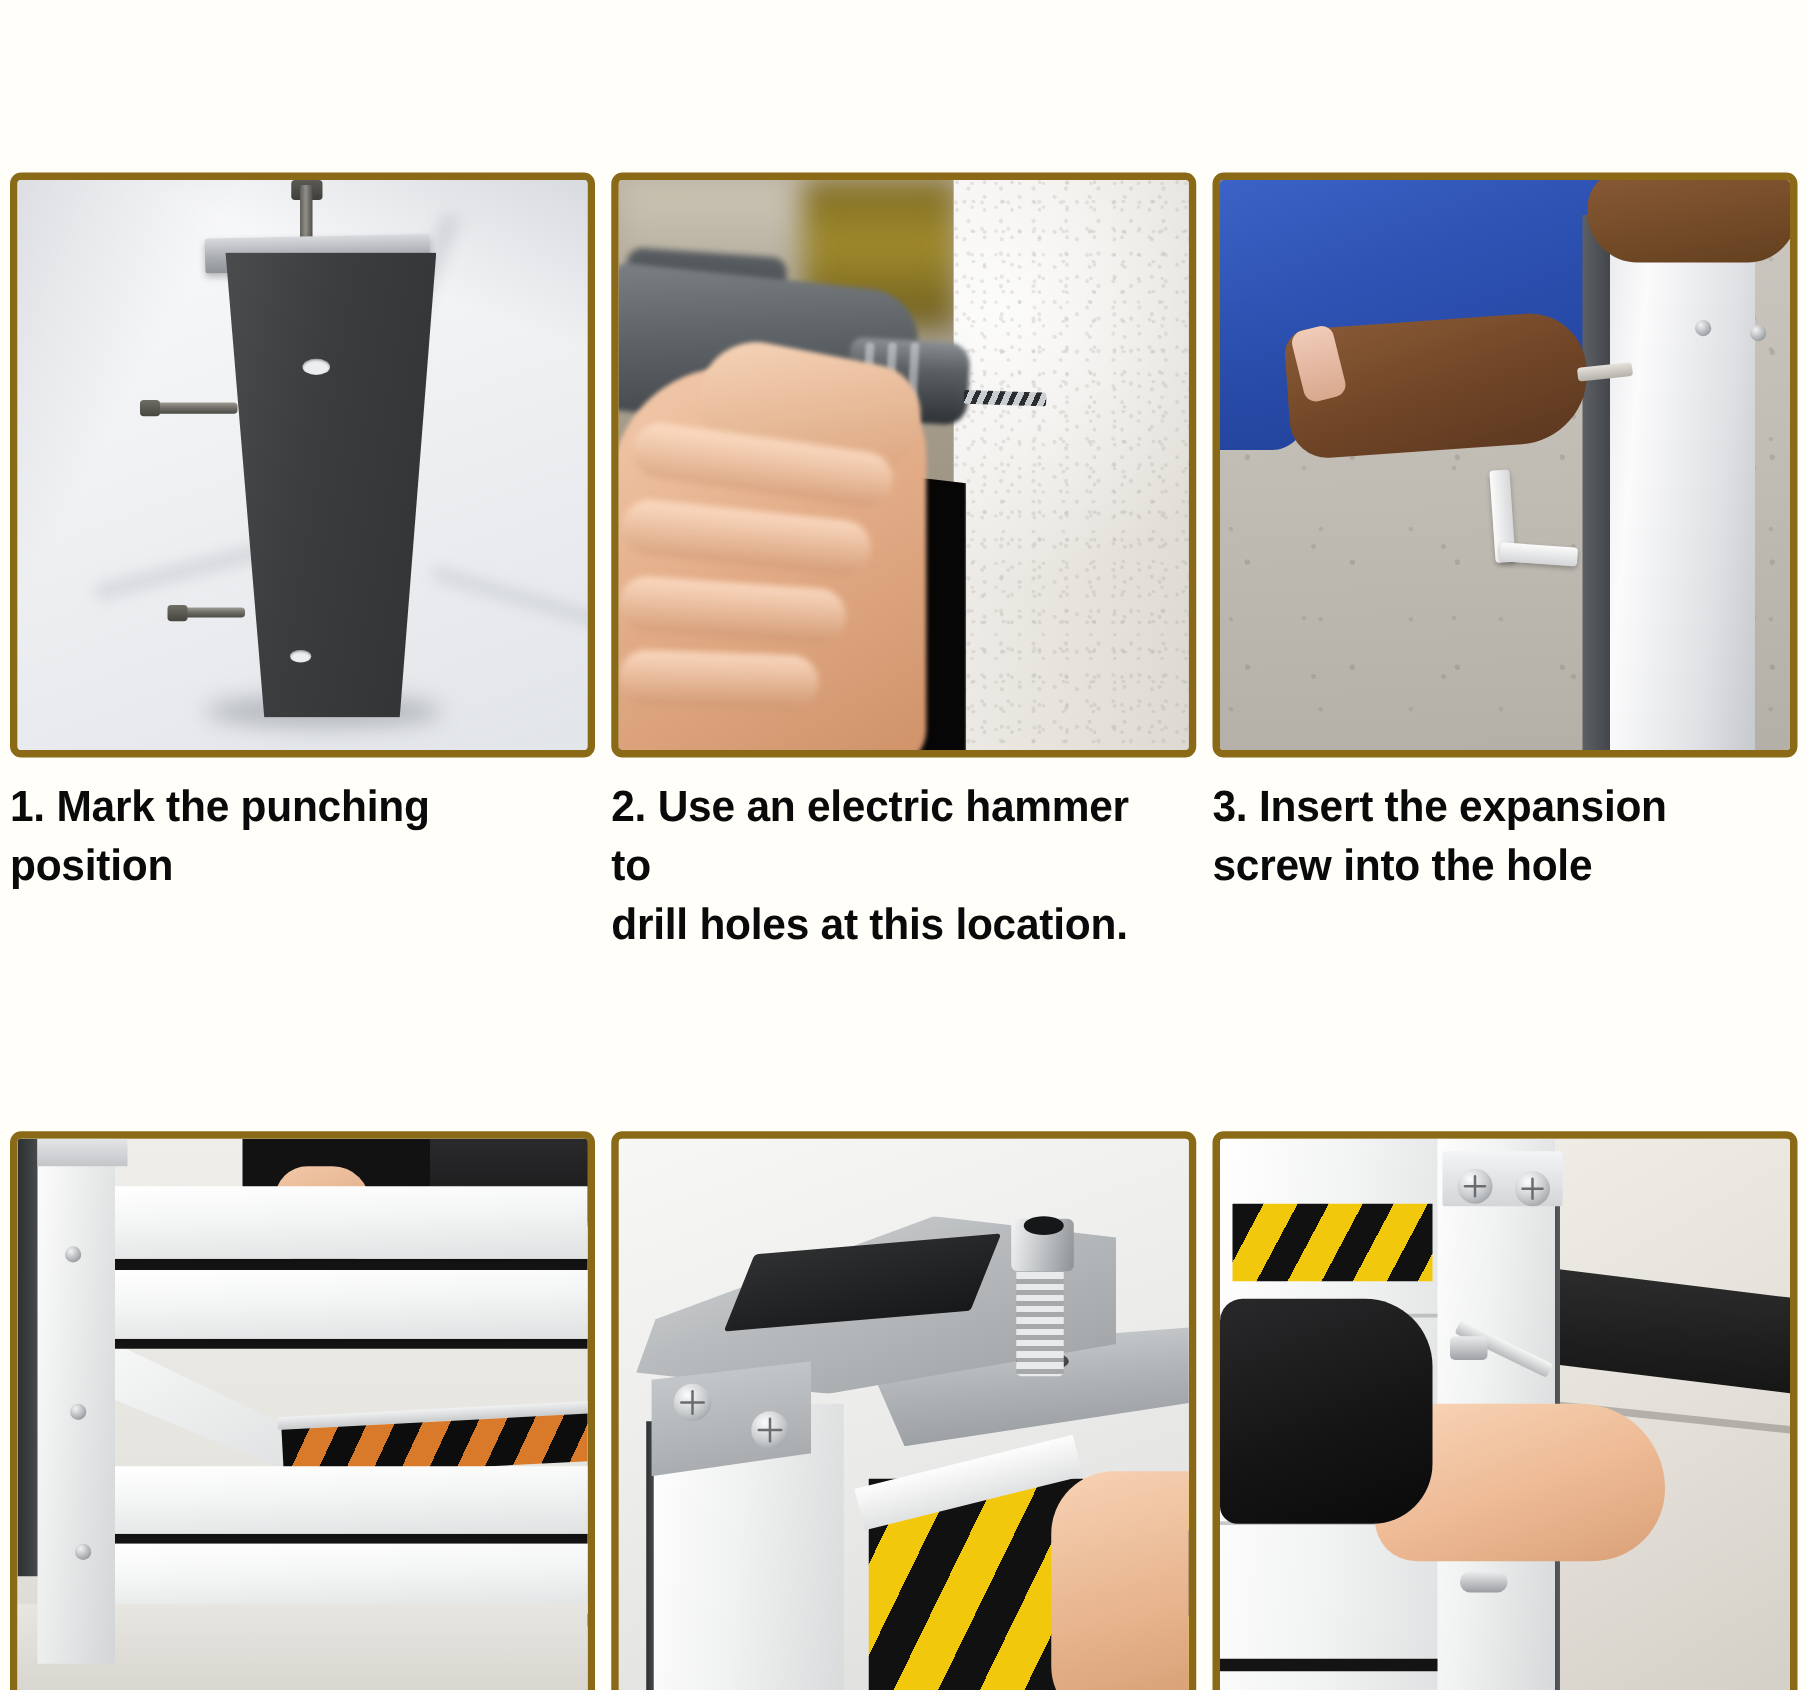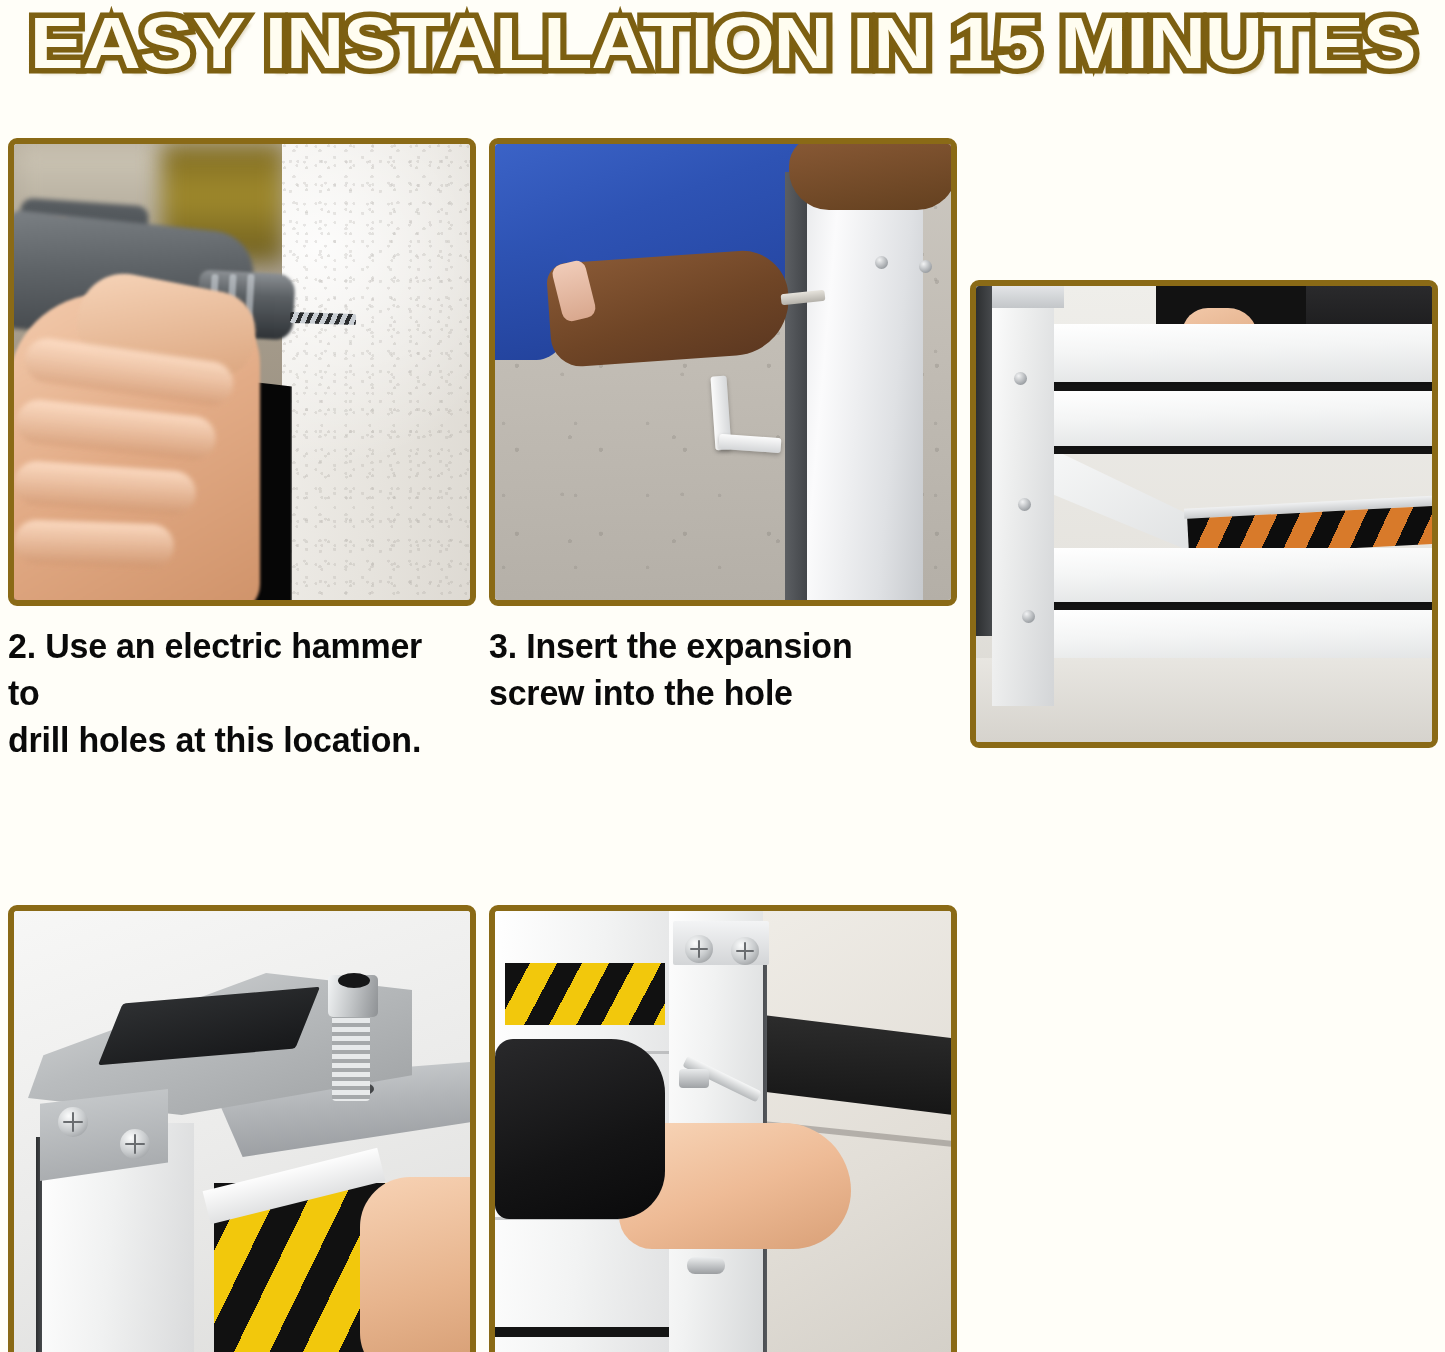--- a/index.html
+++ b/index.html
@@ -729,26 +729,45 @@
     width: 38px; height: 17px;
     background: linear-gradient(180deg, #eceeef, #9b9ea1);
     border-radius: 8px;
   }
 </style>
 </head>
 <body>
 
 <div class="page">
 
-  <div class="title-bar">
-    <div class="title-text">EASY INSTALLATION IN 15 MINUTES</div>
-  </div>
 
   <div class="grid">
 
+    <div class="card">
+      <div class="photo-frame">
+        <div class="photo">
+          <div class="p1-bg"></div>
+          <div class="p1-fold" style="left:300px; top:20px; width:14px; height:220px; transform:rotate(22deg);"></div>
+          <div class="p1-fold" style="left:60px; top:300px; width:200px; height:12px; transform:rotate(-14deg);"></div>
+          <div class="p1-fold" style="left:330px; top:330px; width:150px; height:10px; transform:rotate(16deg);"></div>
+          <div class="p1-shadow"></div>
+          <div class="p1-nut"></div>
+          <div class="p1-stud"></div>
+          <div class="p1-caphead"></div>
+          <div class="p1-plate"></div>
+          <div class="p1-hole h1"></div>
+          <div class="p1-hole h2"></div>
+          <div class="p1-bolt b1"></div>
+          <div class="p1-bolt-head h1"></div>
+          <div class="p1-bolt b2"></div>
+          <div class="p1-bolt-head h2"></div>
+        </div>
+      </div>
+      <div class="caption">1. Mark the punching position</div>
+    </div>
 
     <div class="card">
       <div class="photo-frame">
         <div class="photo">
           <div class="p2-room"></div>
           <div class="p2-blur-obj2"></div>
           <div class="p2-blur-obj"></div>
           <div class="p2-wall"></div>
           <div class="p2-dark"></div>
           <div class="p2-drillgrip"></div>

